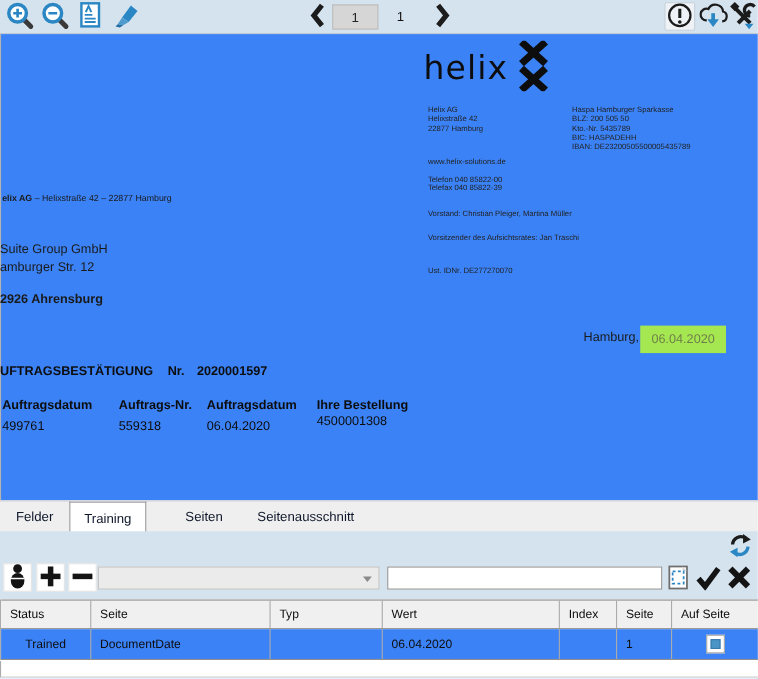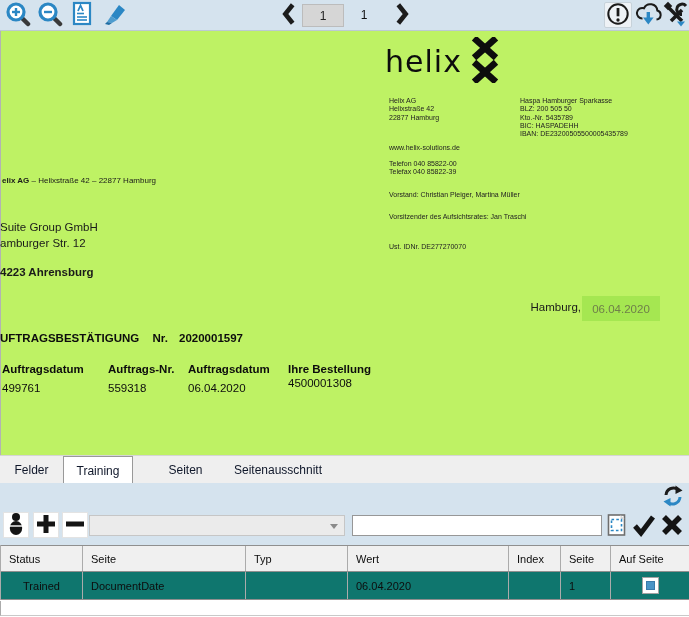--- a/index.html
+++ b/index.html
@@ -9,21 +9,21 @@
   #toolbar{position:absolute;left:0;top:0;width:689px;height:30px;background:#d5e3ee;
            border-bottom:1px solid #bcc9d3;}
   .tbtn{position:absolute;top:2px;width:28px;height:26px;background:transparent;border:none;
         padding:0;display:flex;align-items:center;justify-content:center;cursor:pointer;}
   .tbtn.lit{background:#eef2f6;border:1px solid #c7d2da;border-radius:2px;}
   .pageinput{position:absolute;left:302px;top:4px;width:40px;height:21px;background:#d6d6d6;
              border:1px solid #bcbcbc;text-align:center;font-size:12px;color:#222;
              font-family:"Liberation Sans",sans-serif;padding:0;}
   .pagetotal{position:absolute;left:352px;top:8px;width:24px;text-align:center;font-size:12px;color:#111;}
   
-  #doc{position:absolute;left:0;top:31px;width:689px;height:424px;background:#bef264;}
+  #doc{position:absolute;left:0;top:31px;width:689px;height:424px;background:#3b82f6;}
   #doc .pageedge{position:absolute;left:0;top:0;width:1px;height:424px;background:#b3b3b3;}
   .logo{position:absolute;left:385px;top:6px;display:flex;align-items:center;}
   .logotext{font-family:"DejaVu Sans",sans-serif;font-size:30px;letter-spacing:1px;color:#0d0d0d;line-height:30px;}
   .tiny{font-size:7px;line-height:8.3px;color:#222;}
   .abs{position:absolute;}
   .sender{font-size:8px;color:#1a1a1a;}
   .addr{font-size:11.5px;color:#1a1a1a;}
   .hl{position:absolute;left:582px;top:265px;width:78px;height:25px;background:#a5e751;
       display:flex;align-items:center;justify-content:center;font-size:11.5px;color:#6f7f4a;}
   .doctitle{font-size:11.5px;font-weight:bold;color:#0d0d0d;}
@@ -50,21 +50,21 @@
   #combo{position:absolute;left:89px;top:5px;width:256px;height:21px;background:#ebebeb;
          border:1px solid #c6c6c6;box-sizing:border-box;cursor:default;}
   #combo .arr{position:absolute;right:6px;top:8px;width:0;height:0;border-left:4px solid transparent;
               border-right:4px solid transparent;border-top:5px solid #8a8a8a;}
   #freetext{position:absolute;left:352px;top:5px;width:250px;height:21px;border:1px solid #979797;
             background:#fff;box-sizing:border-box;font-family:"Liberation Sans",sans-serif;font-size:12px;padding:0 4px;}
   
   #ftable{position:absolute;left:0;top:545px;width:604px;border-left:1px solid #ababab;box-sizing:border-box;}
   .frow{display:flex;width:689px;box-sizing:border-box;}
   .fhead{height:27px;background:#f0f0f0;border-top:1px solid #8f8f8f;border-bottom:1px solid #8f8f8f;}
-  .fbody{height:28px;background:#0f766e;border-bottom:1px solid #8f8f8f;}
+  .fbody{height:28px;background:#3b82f6;border-bottom:1px solid #8f8f8f;}
   .cell{box-sizing:border-box;border-right:1px solid #ababab;display:flex;align-items:center;
         font-size:11px;color:#0d0d0d;padding-left:8px;overflow:hidden;}
   .cell:last-child{border-right:none;}
   .c1{width:82px;}.c2{width:163px;}.c3{width:102px;}.c4{width:161px;}.c5{width:52px;}.c6{width:50px;}.c7{width:78px;}
   .cell.center{justify-content:center;padding-left:0;}
   .chk{width:15px;height:15px;border:1px solid #a3a3a3;background:#fff;display:flex;
        align-items:center;justify-content:center;cursor:pointer;}
   .chk .in{width:9px;height:9px;background:#4a94c6;border:1px solid #3a7aaa;box-sizing:border-box;}
   #belowtable{position:absolute;left:0;top:601px;width:689px;height:15px;background:#fff;
               border-left:1px solid #ababab;border-bottom:1px solid #c9c9c9;box-sizing:border-box;}
@@ -198,21 +198,21 @@
       <div>Kto.-Nr. 5435789</div>
       <div>BIC: HASPADEHH</div>
       <div>IBAN: DE23200505500005435789</div>
     </div>
 
     <div class="abs sender" style="left:2px;top:145px;">
       <b>elix  AG</b><span> – Helixstraße 42 – 22877 Hamburg</span>
     </div>
     <div class="abs addr" style="left:0px;top:190px;">Suite Group GmbH</div>
     <div class="abs addr" style="left:0px;top:206px;">amburger Str. 12</div>
-    <div class="abs addr" style="left:0px;top:235px;font-weight:bold;">4223 Ahrensburg</div>
+    <div class="abs addr" style="left:0px;top:235px;font-weight:bold;">2926 Ahrensburg</div>
 
     <div class="abs addr" style="right:108px;top:270px;">Hamburg,</div>
     <div class="hl">06.04.2020</div>
 
     <div class="abs doctitle" style="left:0px;top:301px;">
       <span>UFTRAGSBESTÄTIGUNG</span>
       <span style="margin-left:10px;">Nr.</span>
       <span style="margin-left:8px;">2020001597</span>
     </div>
 

